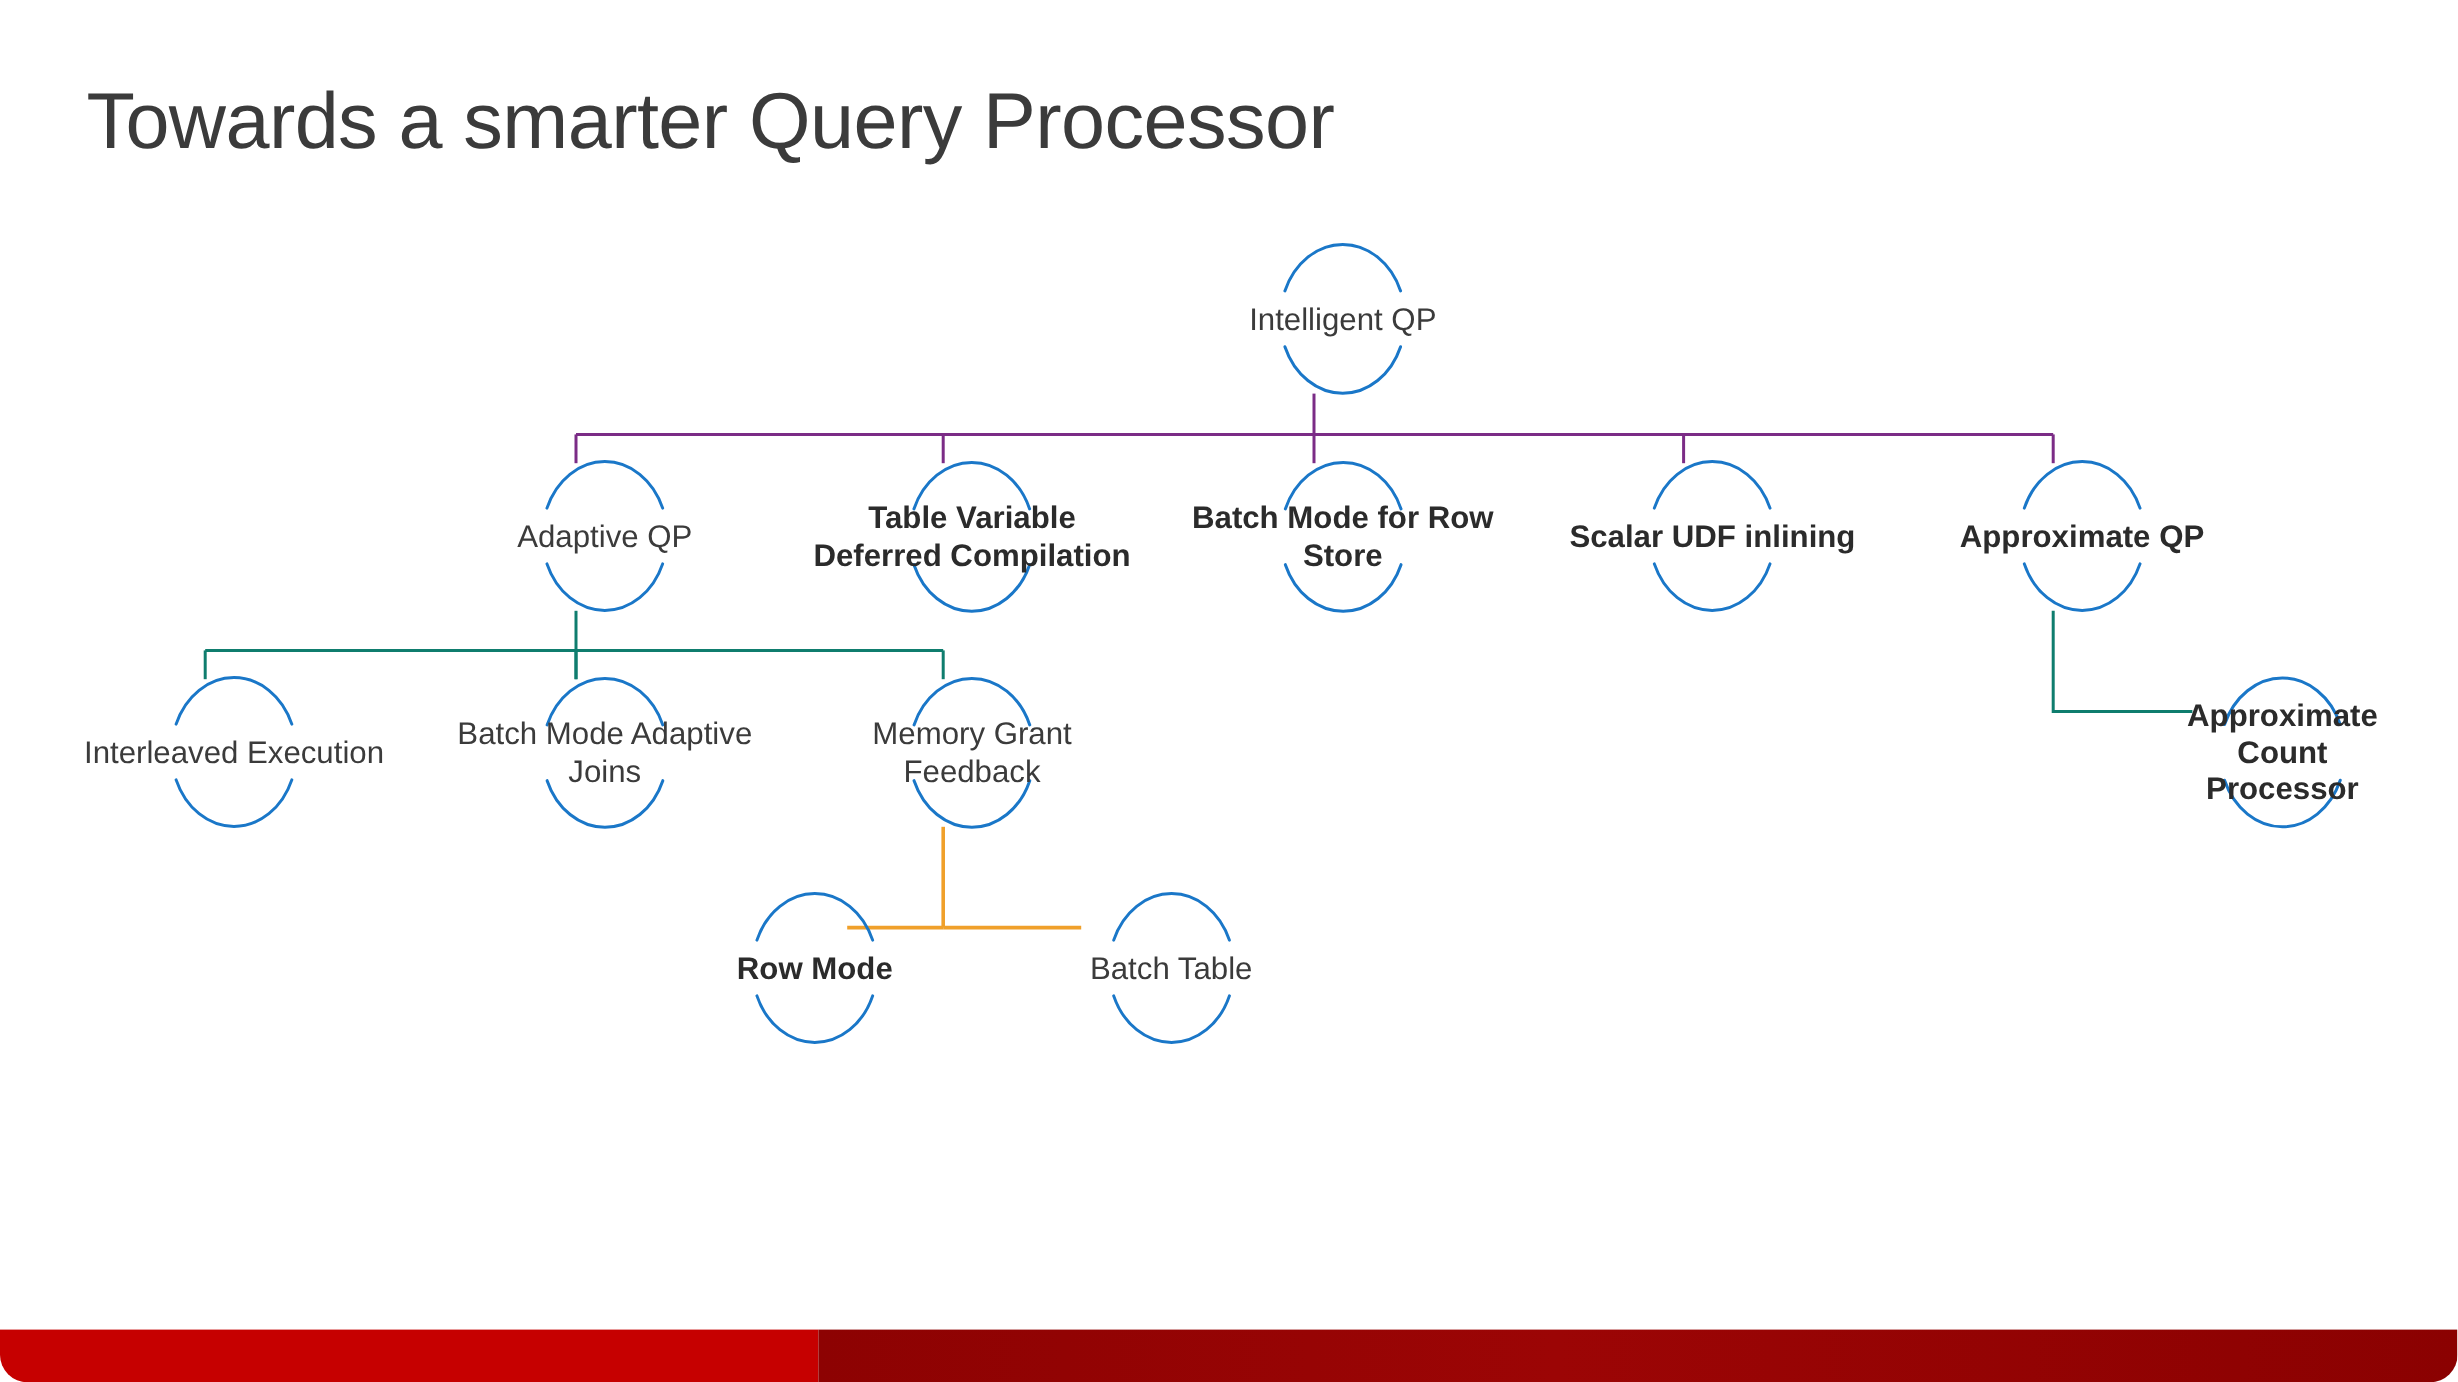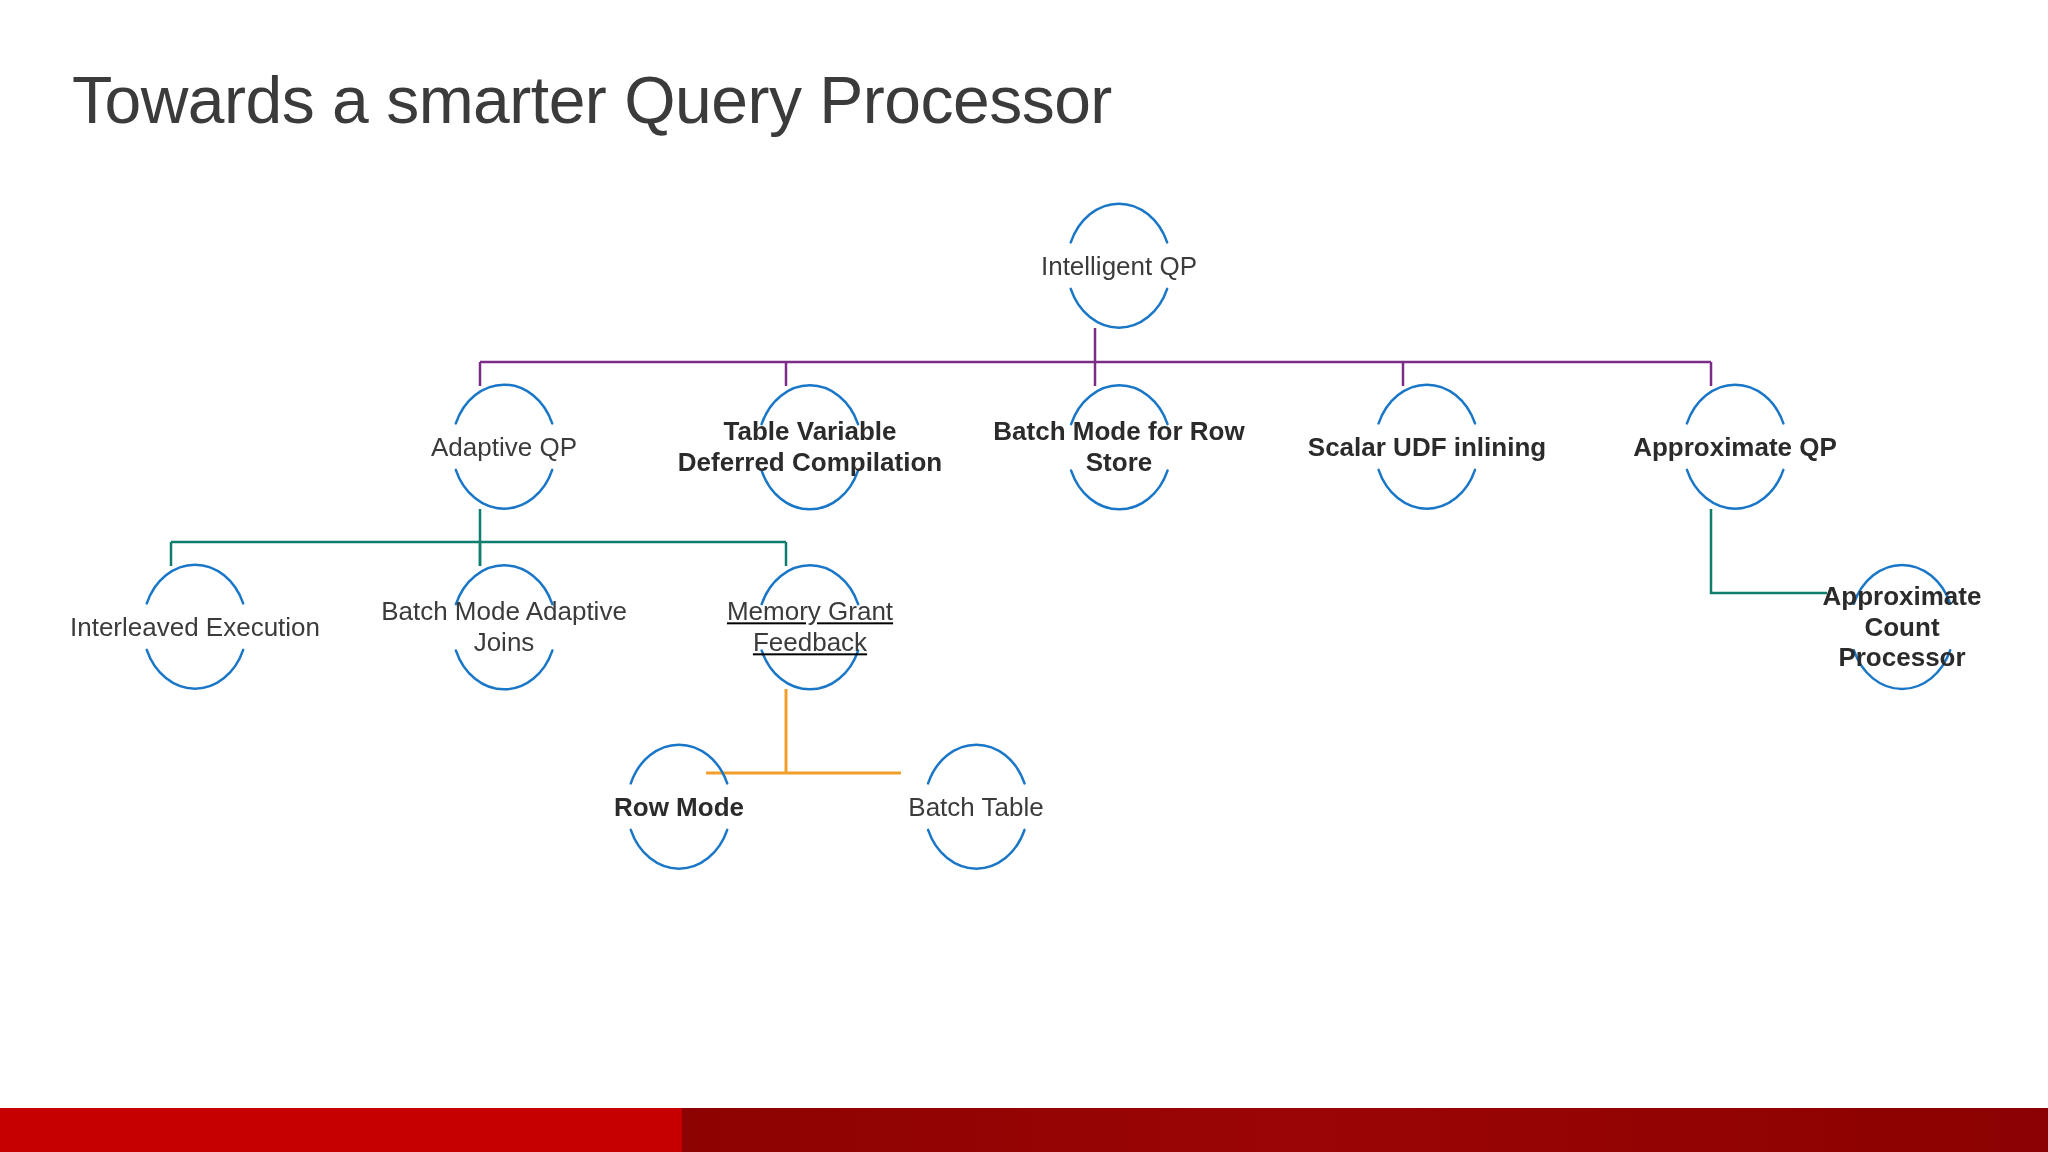--- a/index.html
+++ b/index.html
@@ -10,20 +10,21 @@
   }
   body {
     font-family: "Liberation Sans", sans-serif;
   }
   #slide {
     position: relative;
     width: 2048px;
     height: 1152px;
     background: #ffffff;
     overflow: hidden;
+    border-radius: 23px;
   }
 
   
   #slide-title {
     position: absolute;
     left: 72px;
     top: 62px;
     font-size: 66px;
     font-weight: 300;
     letter-spacing: -0.5px;
@@ -201,21 +202,21 @@
           <div class="node-label">Interleaved Execution</div>
         </div>
         <div class="node" style="left: 480px; top: 627px;">
           <svg class="node-arcs" width="114" height="134" viewBox="0 0 114 134">
             <path d="M 8.78643956252705 43.77439120821346 A 52 62 0 0 1 105.21356043747295 43.77439120821346" fill="none" stroke="#1a77c8" stroke-width="2.5" stroke-linecap="round"></path>
             <path d="M 8.78643956252705 90.22560879178654 A 52 62 0 0 0 105.21356043747295 90.22560879178654" fill="none" stroke="#1a77c8" stroke-width="2.5" stroke-linecap="round"></path>
           </svg>
           <div class="node-label">Batch Mode Adaptive
 Joins</div>
         </div>
-        <div class="node" style="left: 786px; top: 627px; text-decoration: underline;">
+        <div class="node" style="left: 786px; top: 627px;">
           <svg class="node-arcs" width="114" height="134" viewBox="0 0 114 134">
             <path d="M 8.78643956252705 43.77439120821346 A 52 62 0 0 1 105.21356043747295 43.77439120821346" fill="none" stroke="#1a77c8" stroke-width="2.5" stroke-linecap="round"></path>
             <path d="M 8.78643956252705 90.22560879178654 A 52 62 0 0 0 105.21356043747295 90.22560879178654" fill="none" stroke="#1a77c8" stroke-width="2.5" stroke-linecap="round"></path>
           </svg>
           <div class="node-label">Memory Grant
 Feedback</div>
         </div>
         <div class="node" style="left: 1878px; top: 627px;">
           <svg class="node-arcs" width="114" height="134" viewBox="0 0 114 134">
             <path d="M 8.78643956252705 43.77439120821346 A 52 62 0 0 1 105.21356043747295 43.77439120821346" fill="none" stroke="#1a77c8" stroke-width="2.5" stroke-linecap="round"></path>

